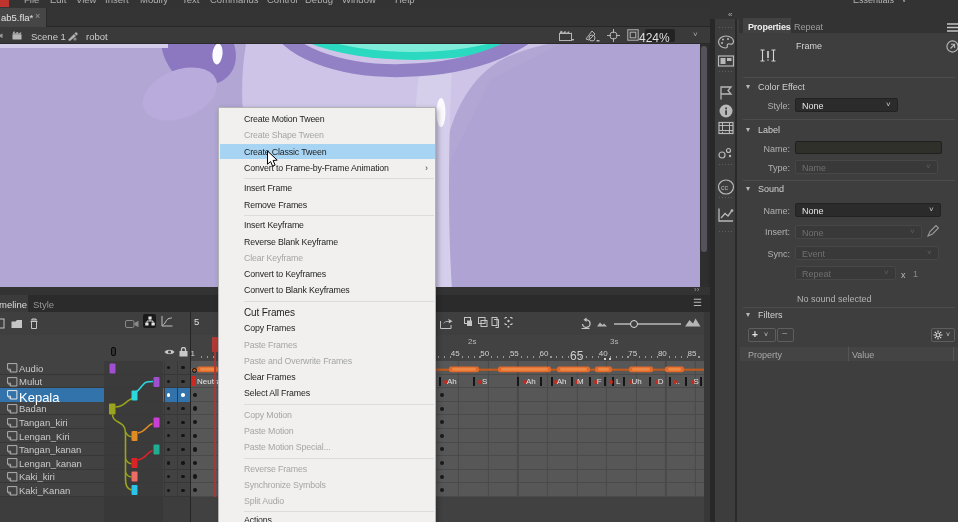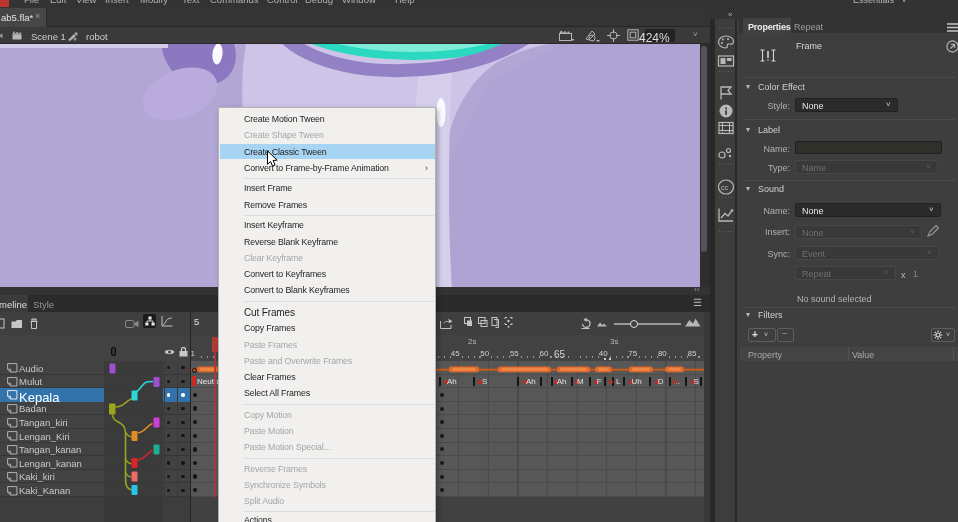--- a/index.html
+++ b/index.html
@@ -151,21 +151,21 @@
 <div class="tx" style="left:468px;top:2px;font-size:8px;color:#b8b8b8">2s</div>
 <div class="tx" style="left:610px;top:2px;font-size:8px;color:#b8b8b8">3s</div>
 <div class="tx" style="left:190.5px;top:14px;font-size:8px;color:#d0d0d0">1</div>
 <div class="a" style="left:201.1px;top:21px;width:1.2px;height:1.6px;background:rgba(255,255,255,0.45)"></div>
 <div class="a" style="left:207.1px;top:21px;width:1.2px;height:1.6px;background:rgba(255,255,255,0.45)"></div>
 <div class="a" style="left:213.0px;top:21px;width:1.2px;height:1.6px;background:rgba(255,255,255,0.45)"></div>
 <div class="tx" style="left:450.7px;top:14px;font-size:8px;color:#d0d0d0">45</div>
 <div class="tx" style="left:480.3px;top:14px;font-size:8px;color:#d0d0d0">50</div>
 <div class="tx" style="left:509.9px;top:14px;font-size:8px;color:#d0d0d0">55</div>
 <div class="tx" style="left:539.5px;top:14px;font-size:8px;color:#d0d0d0">60</div>
-<div class="tx" style="left:554px;top:14px;font-size:10px;color:#d0d0d0">65</div>
+<div class="tx" style="left:570px;top:14px;font-size:12px;color:#d0d0d0">65</div>
 <div class="tx" style="left:598.7px;top:14px;font-size:8px;color:#d0d0d0">40</div>
 <div class="tx" style="left:628.3px;top:14px;font-size:8px;color:#d0d0d0">75</div>
 <div class="tx" style="left:657.9px;top:14px;font-size:8px;color:#d0d0d0">80</div>
 <div class="tx" style="left:687.5px;top:14px;font-size:8px;color:#d0d0d0">85</div>
 <div class="a" style="left:437.9px;top:21px;width:1.2px;height:1.6px;background:rgba(255,255,255,0.45)"></div>
 <div class="a" style="left:443.9px;top:21px;width:1.2px;height:1.6px;background:rgba(255,255,255,0.45)"></div>
 <div class="a" style="left:449.8px;top:21px;width:1.2px;height:1.6px;background:rgba(255,255,255,0.45)"></div>
 <div class="a" style="left:461.6px;top:21px;width:1.2px;height:1.6px;background:rgba(255,255,255,0.45)"></div>
 <div class="a" style="left:467.5px;top:21px;width:1.2px;height:1.6px;background:rgba(255,255,255,0.45)"></div>
 <div class="a" style="left:473.5px;top:21px;width:1.2px;height:1.6px;background:rgba(255,255,255,0.45)"></div>

